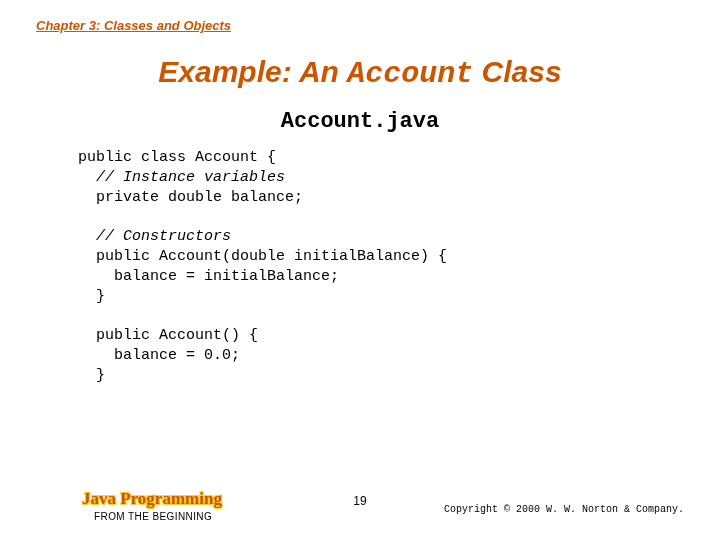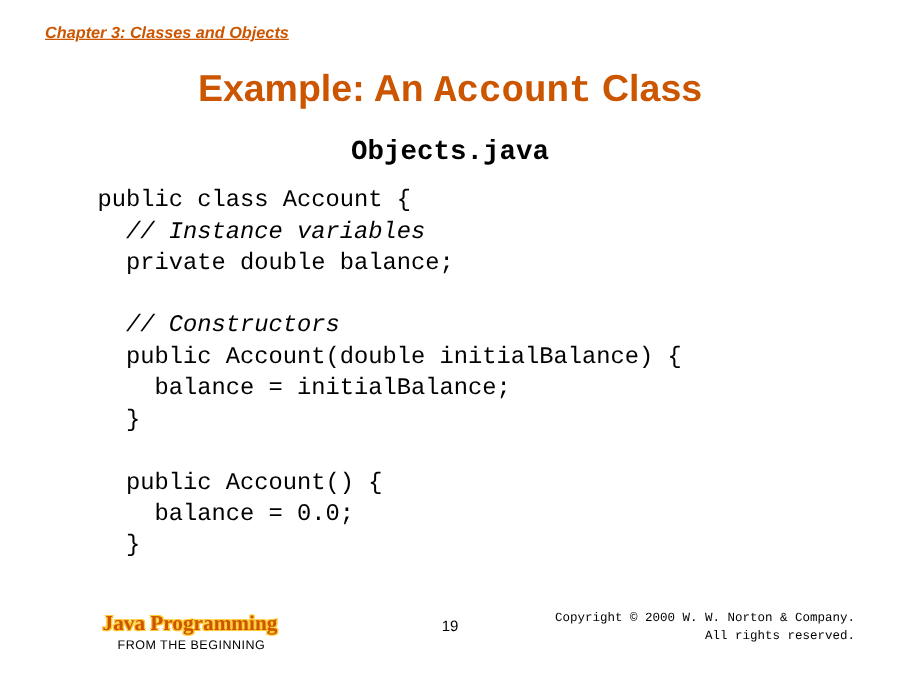--- a/index.html
+++ b/index.html
@@ -18,36 +18,37 @@
       font-style: italic;
       text-decoration: underline;
       padding: 18px 0 0 36px;
     }
     .title {
       text-align: center;
       font-size: 30px;
       font-family: Arial, sans-serif;
       color: #cc5500;
       margin-top: 22px;
+      font-style: italic;
     }
     .title .mono {
       font-family: "Courier New", Courier, monospace;
       font-weight: bold;
     }
     .subtitle {
       text-align: center;
       font-family: "Courier New", Courier, monospace;
       font-weight: bold;
       font-size: 22px;
       color: #000;
       margin-top: 18px;
     }
     .code {
       font-family: "Courier New", Courier, monospace;
-      font-size: 19px;
+      font-size: 15px;
       color: #000;
       white-space: pre;
       margin: 14px 0 0 78px;
       line-height: 1.32;
     }
     .code .comment {
       font-style: italic;
     }
     .footer {
       position: absolute;
@@ -97,21 +98,21 @@
   </style>
 </head>
 <body>
 
 <div class="chapter-heading">Chapter 3: Classes and Objects</div>
 
 <h1 class="title">
   <span>Example: An </span><span class="mono">Account</span><span> Class</span>
 </h1>
 
-<div class="subtitle">Objects.java</div>
+<div class="subtitle">Account.java</div>
 
 <div class="code"><span>public class Account {</span>
 <span class="comment">  // Instance variables</span>
 <span>  private double balance;</span>
 <span></span>
 <span class="comment">  // Constructors</span>
 <span>  public Account(double initialBalance) {</span>
 <span>    balance = initialBalance;</span>
 <span>  }</span>
 <span></span>
@@ -120,15 +121,14 @@
 <span>  }</span></div>
 
 <div class="footer">
   <div class="footer-left">
     <div class="brand">Java Programming</div>
     <div class="brand-sub">FROM THE BEGINNING</div>
   </div>
   <div class="page-num">19</div>
   <div class="copyright">
     <div>Copyright © 2000 W. W. Norton &amp; Company.</div>
-    <div>All rights reserved.</div>
   </div>
 </div>
 
 </body></html>

